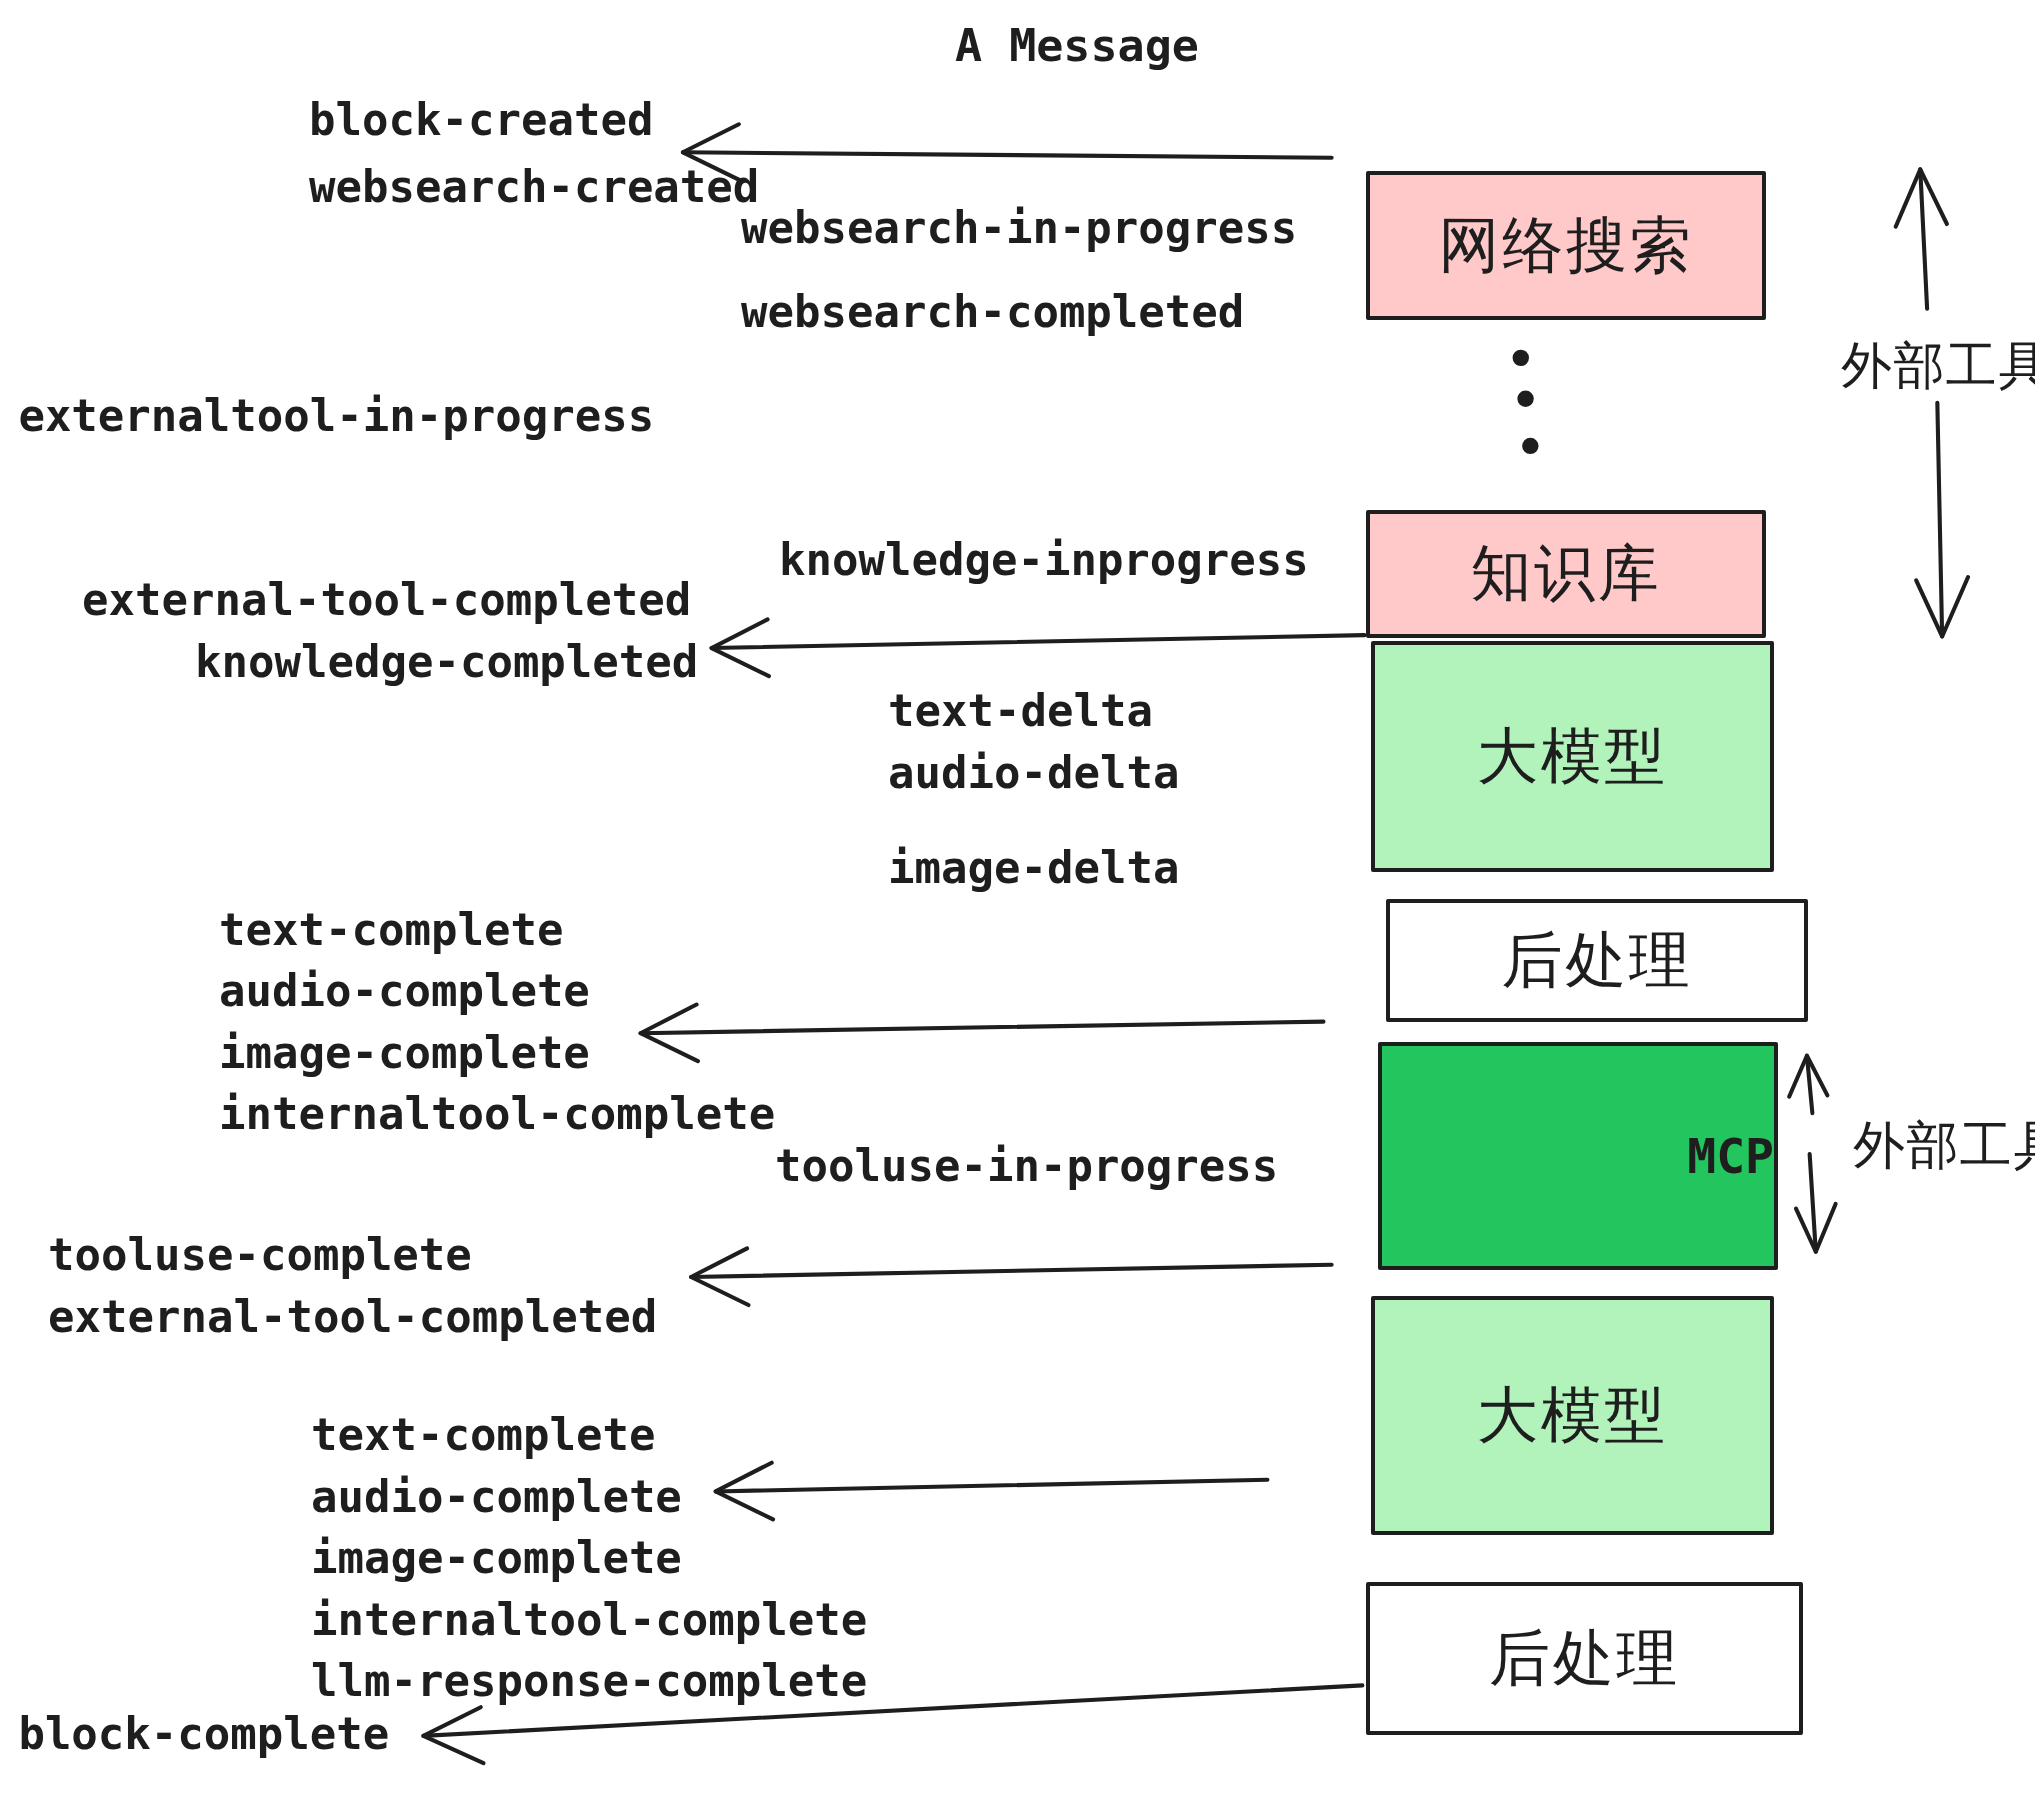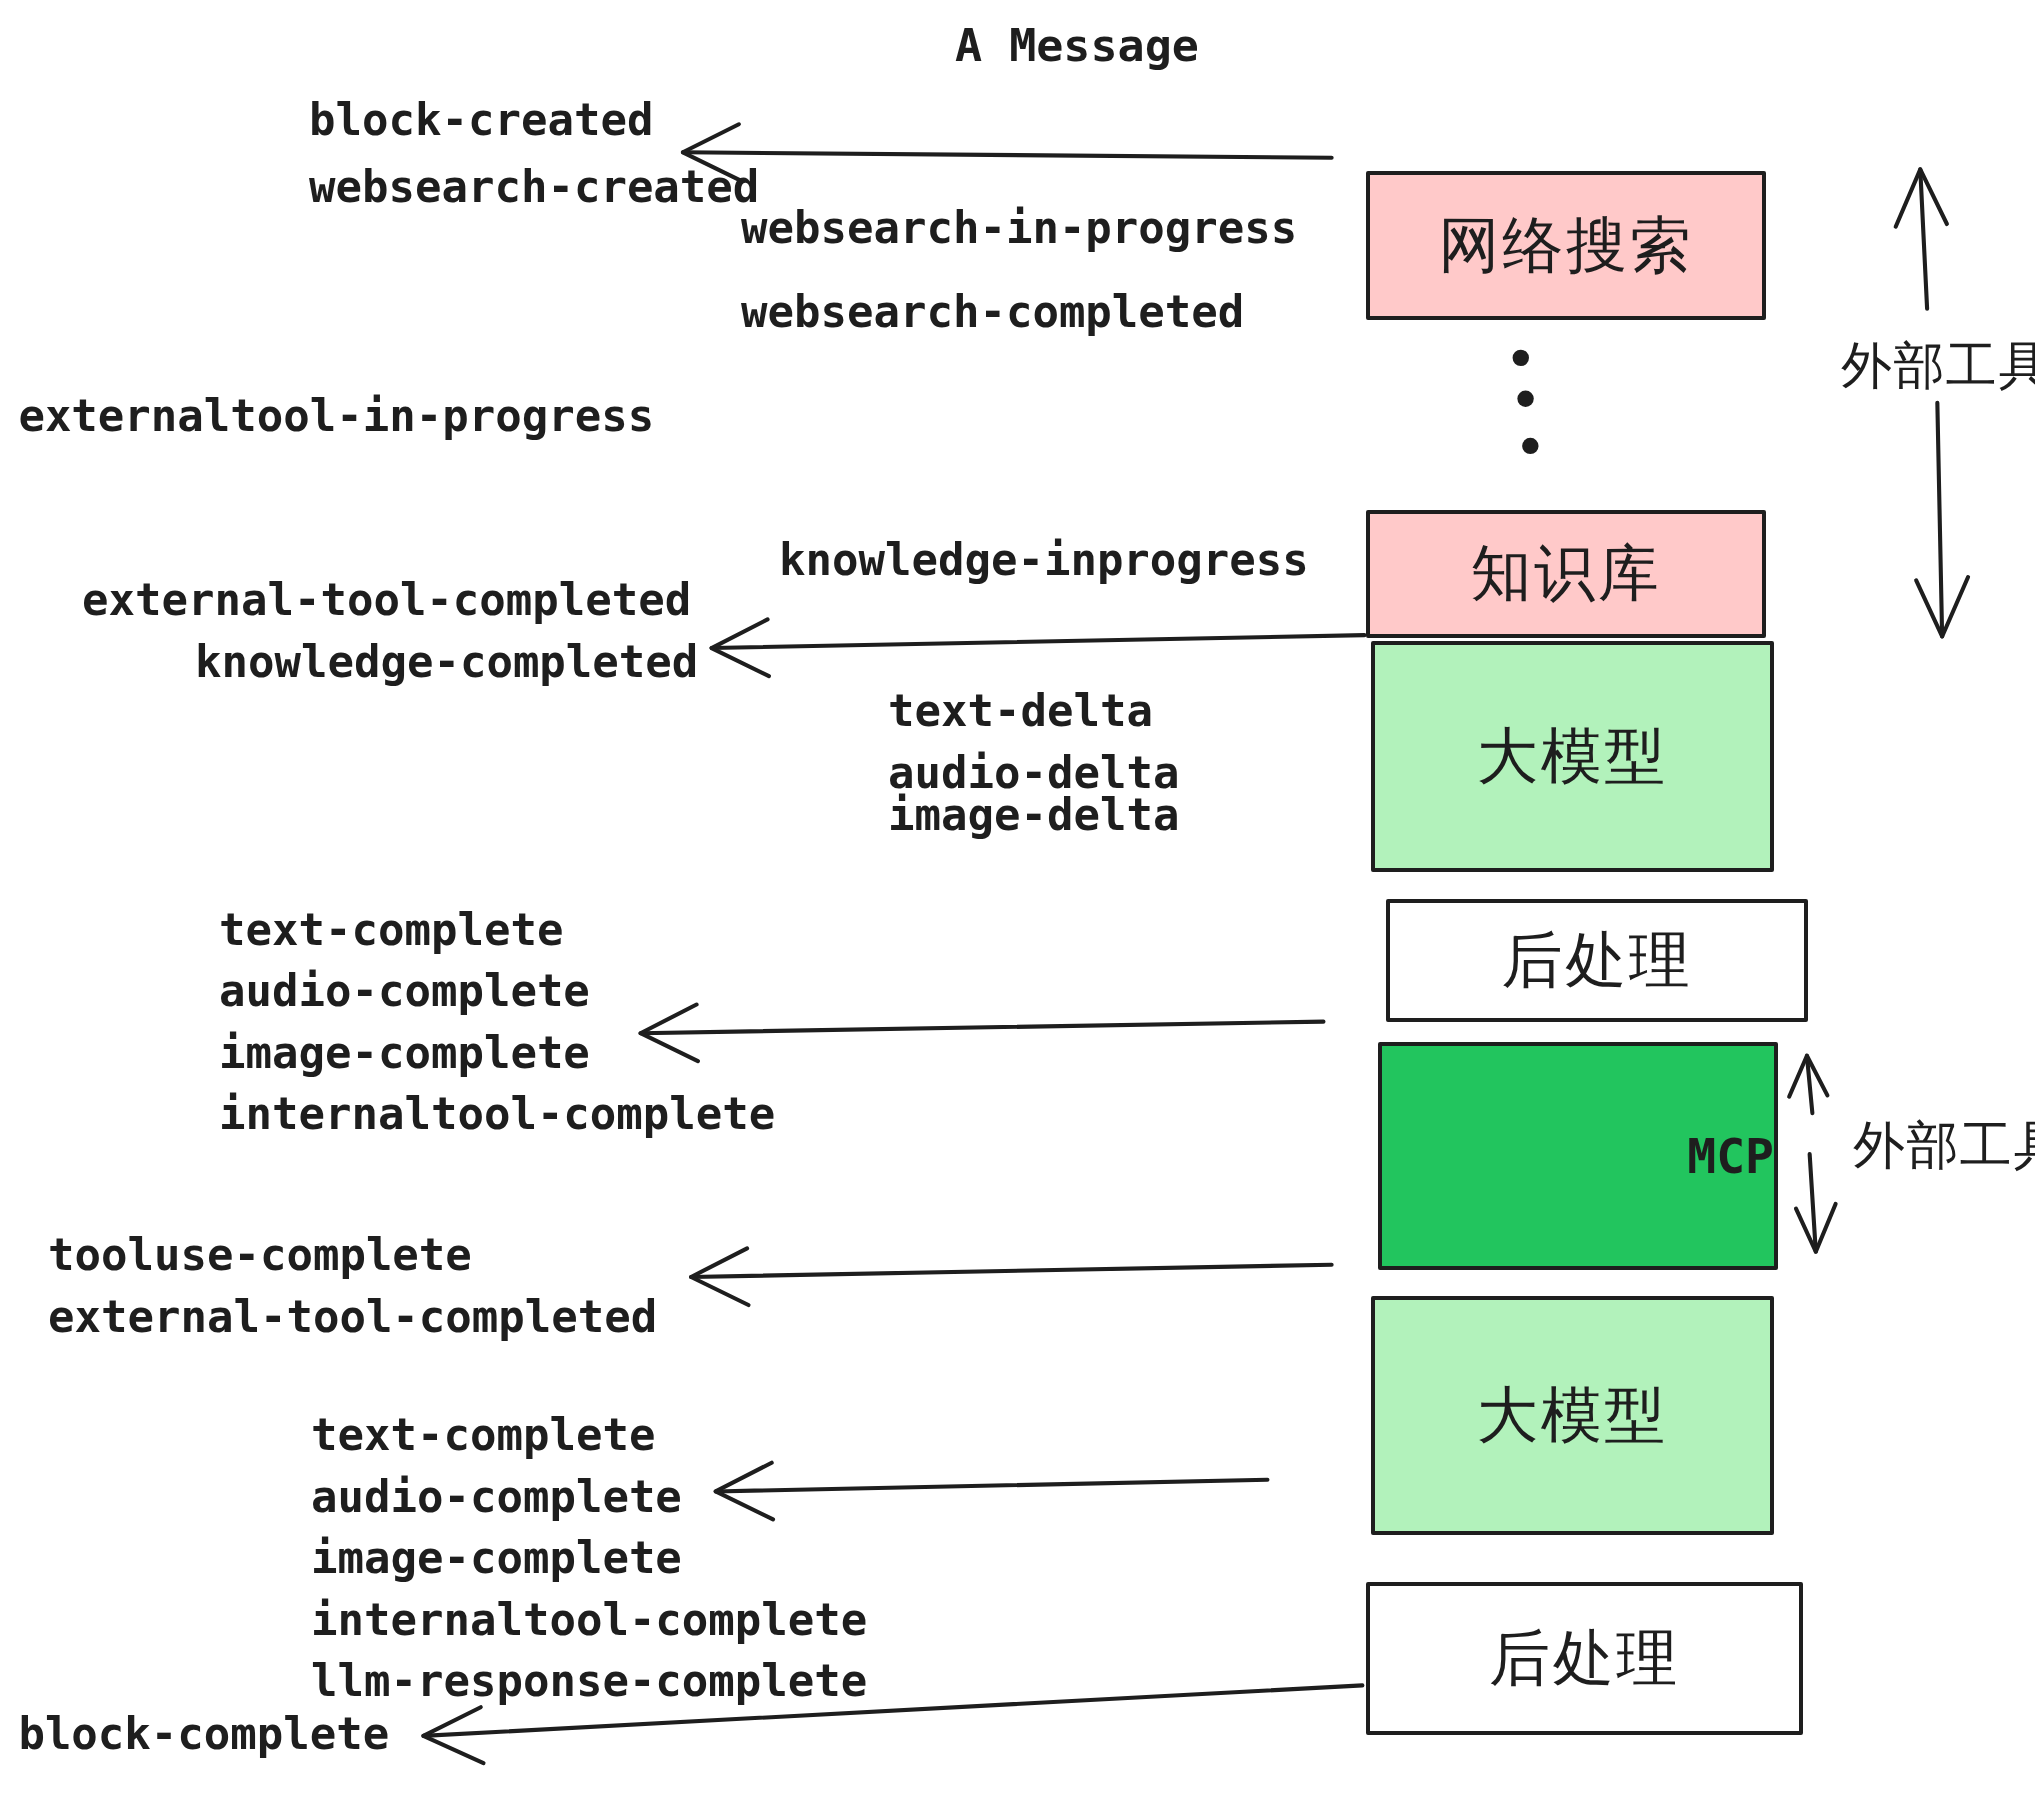--- a/index.html
+++ b/index.html
@@ -178,25 +178,26 @@
   <div class="evt" style="left:309px;  top:97px;">block-created</div>
   <div class="evt" style="left:309px;  top:164px;">websearch-created</div>
   <div class="evt" style="left:741px; top:205px;">websearch-in-progress</div>
   <div class="evt" style="left:741px; top:289px;">websearch-completed</div>
   <div class="evt" style="left:18.4px;   top:393px;">externaltool-in-progress</div>
   <div class="evt" style="left:779px; top:537px;">knowledge-inprogress</div>
   <div class="evt" style="left:82px;  top:577px;">external-tool-completed</div>
   <div class="evt" style="left:195px;  top:639px;">knowledge-completed</div>
   <div class="evt" style="left:888px; top:688px;">text-delta</div>
   <div class="evt" style="left:888px; top:750px;">audio-delta</div>
-  <div class="evt" style="left:888px; top:792px;">image-delta</div>
+  <div class="evt" style="left:888px; top:845px;">image-delta</div>
   <div class="evt" style="left:219px;  top:907px;">text-complete</div>
   <div class="evt" style="left:219px;  top:968px;">audio-complete</div>
   <div class="evt" style="left:219px;  top:1030px;">image-complete</div>
   <div class="evt" style="left:219px;  top:1091px;">internaltool-complete</div>
+  <div class="evt" style="left:775px; top:1143px;">tooluse-in-progress</div>
   <div class="evt" style="left:48px;   top:1232px;">tooluse-complete</div>
   <div class="evt" style="left:48px;   top:1294px;">external-tool-completed</div>
   <div class="evt" style="left:311px;  top:1412px;">text-complete</div>
   <div class="evt" style="left:311px;  top:1474px;">audio-complete</div>
   <div class="evt" style="left:311px;  top:1535px;">image-complete</div>
   <div class="evt" style="left:311px;  top:1597px;">internaltool-complete</div>
   <div class="evt" style="left:311px;  top:1658px;">llm-response-complete</div>
   <div class="evt" style="left:18.4px;   top:1711px;">block-complete</div>
 
   <div class="ext-label ext-top">外部工具</div>

